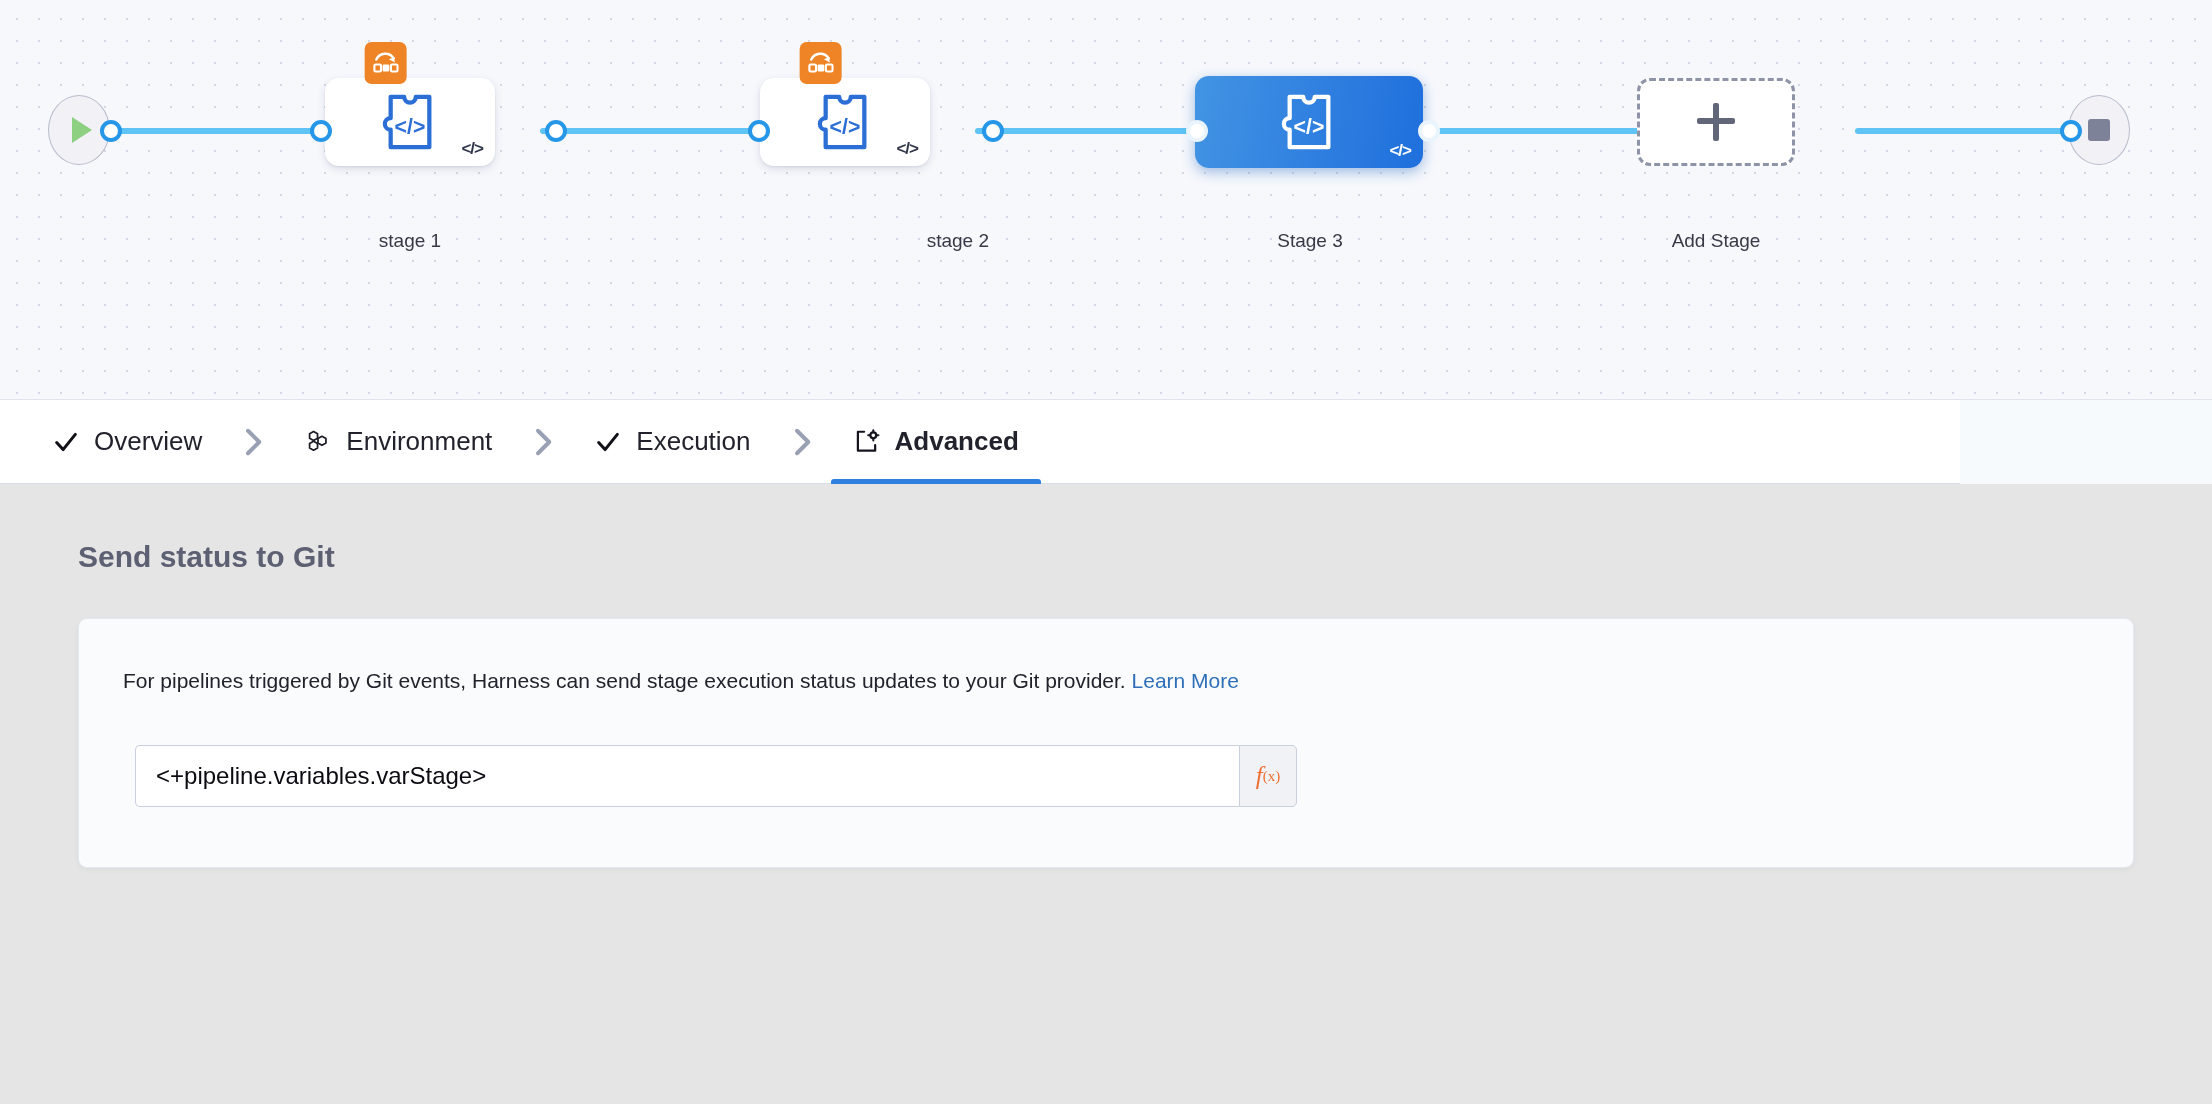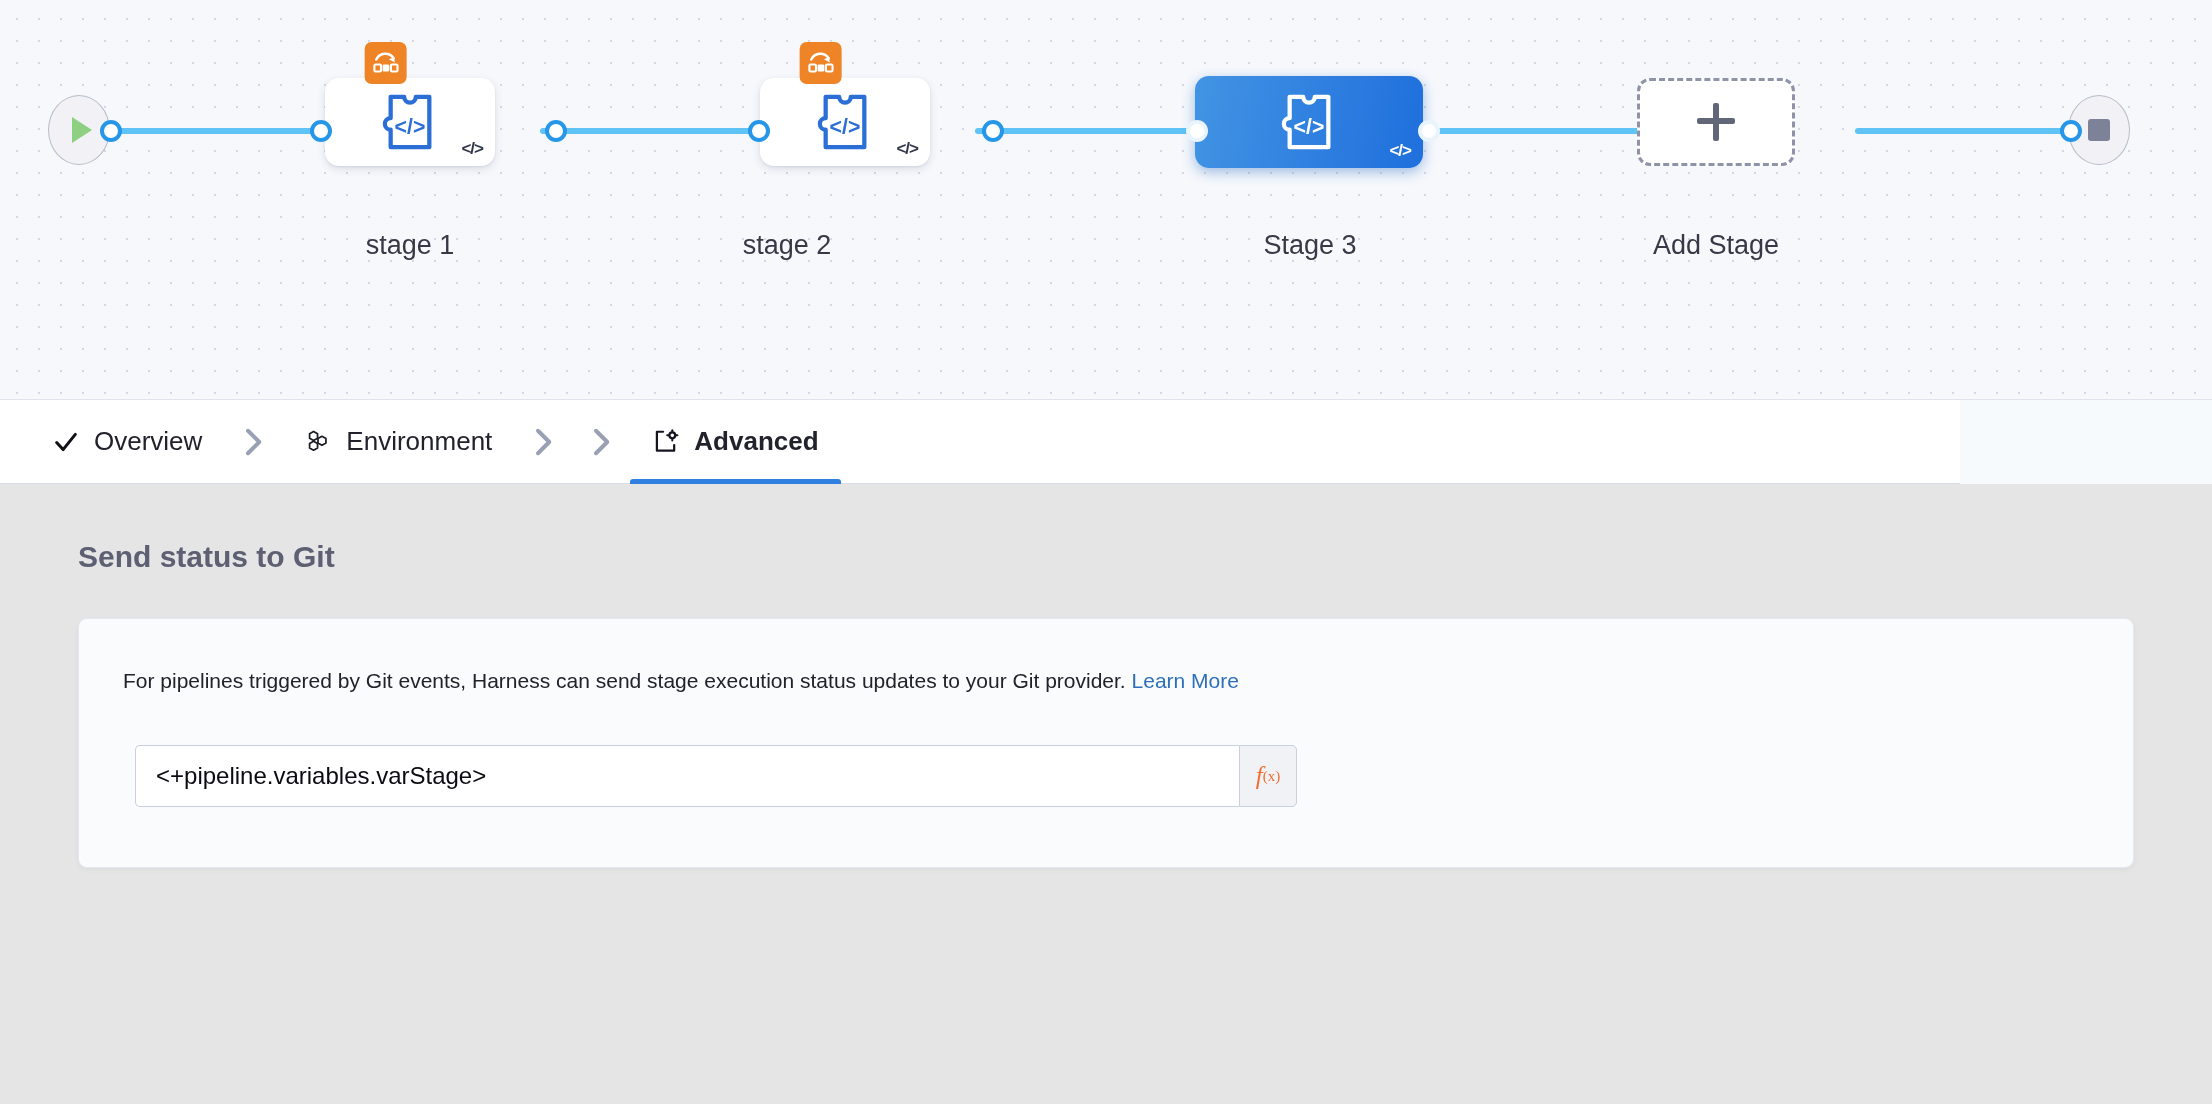--- a/index.html
+++ b/index.html
@@ -105,21 +105,21 @@
     background: #ee8425;
     display: flex; align-items: center; justify-content: center;
     z-index: 7;
   }
 
   .stage-label {
     position: absolute;
     top: 230px;
     width: 300px;
     text-align: center;
-    font-size: 27px;
+    font-size: 19px;
     color: #383946;
     font-family: "Liberation Sans", sans-serif;
   }
 
   
   .add-stage {
     position: absolute;
     top: 78px;
     width: 158px; height: 88px;
     border-radius: 13px;
@@ -313,21 +313,21 @@
       </svg>
     </span>
     <svg width="56" height="58" viewBox="0 0 28 30" aria-hidden="true">
       <path d="M4 2 h7 a3 3 0 0 0 6 0 h7 v26 h-20 a0 0 0 0 1 0 0 v-9 a3 3 0 0 1 0-6 z" fill="none" stroke="#2b6fd6" stroke-width="2.2" stroke-linejoin="round"></path>
       <text x="14" y="21" text-anchor="middle" fill="#2b6fd6" font-size="11" font-family="Liberation Sans, sans-serif" font-weight="bold">&lt;/&gt;</text>
     </svg>
     <span class="tmpl-mark">&lt;/&gt;</span>
   </div>
   <div class="handle" style="left:748px;"></div>
   <div class="handle" style="left:982px;"></div>
-  <div class="stage-label" style="left:637px;">stage 2</div>
+  <div class="stage-label" style="left:689px;text-align:right;">stage 2</div>
 
   <div class="stage-node selected" style="left:1195px; width:228px; height:92px; top:76px;">
     <svg width="56" height="58" viewBox="0 0 28 30" aria-hidden="true">
       <path d="M4 2 h7 a3 3 0 0 0 6 0 h7 v26 h-20 a0 0 0 0 1 0 0 v-9 a3 3 0 0 1 0-6 z" fill="none" stroke="#ffffff" stroke-width="2.2" stroke-linejoin="round"></path>
       <text x="14" y="21" text-anchor="middle" fill="#ffffff" font-size="11" font-family="Liberation Sans, sans-serif" font-weight="bold">&lt;/&gt;</text>
     </svg>
     <span class="tmpl-mark">&lt;/&gt;</span>
   </div>
   <div class="handle on-blue" style="left:1186px;"></div>
   <div class="handle on-blue" style="left:1418px;"></div>
@@ -373,20 +373,28 @@
     </span>
     <span class="tab-label">Environment</span>
   </div>
 
   <span class="chev">
     <svg width="26" height="30" viewBox="0 0 18 24" aria-hidden="true">
       <path d="M5 3 L14 12 L5 21" fill="none" stroke="#9aa0b3" stroke-width="3.2" stroke-linecap="round" stroke-linejoin="round"></path>
     </svg>
   </span>
 
+  <div class="tab">
+    <span class="check-ic">
+      <svg width="28" height="28" viewBox="0 0 24 24" aria-hidden="true">
+        <path d="M4 12.5 L9.5 18.5 L20 5.5" fill="none" stroke="#111118" stroke-width="2.6" stroke-linecap="round" stroke-linejoin="round"></path>
+      </svg>
+    </span>
+    <span class="tab-label">Execution</span>
+  </div>
 
   <span class="chev">
     <svg width="26" height="30" viewBox="0 0 18 24" aria-hidden="true">
       <path d="M5 3 L14 12 L5 21" fill="none" stroke="#9aa0b3" stroke-width="3.2" stroke-linecap="round" stroke-linejoin="round"></path>
     </svg>
   </span>
 
   <div class="tab active">
     <span class="check-ic">
       <svg width="28" height="28" viewBox="0 0 24 24" aria-hidden="true">

